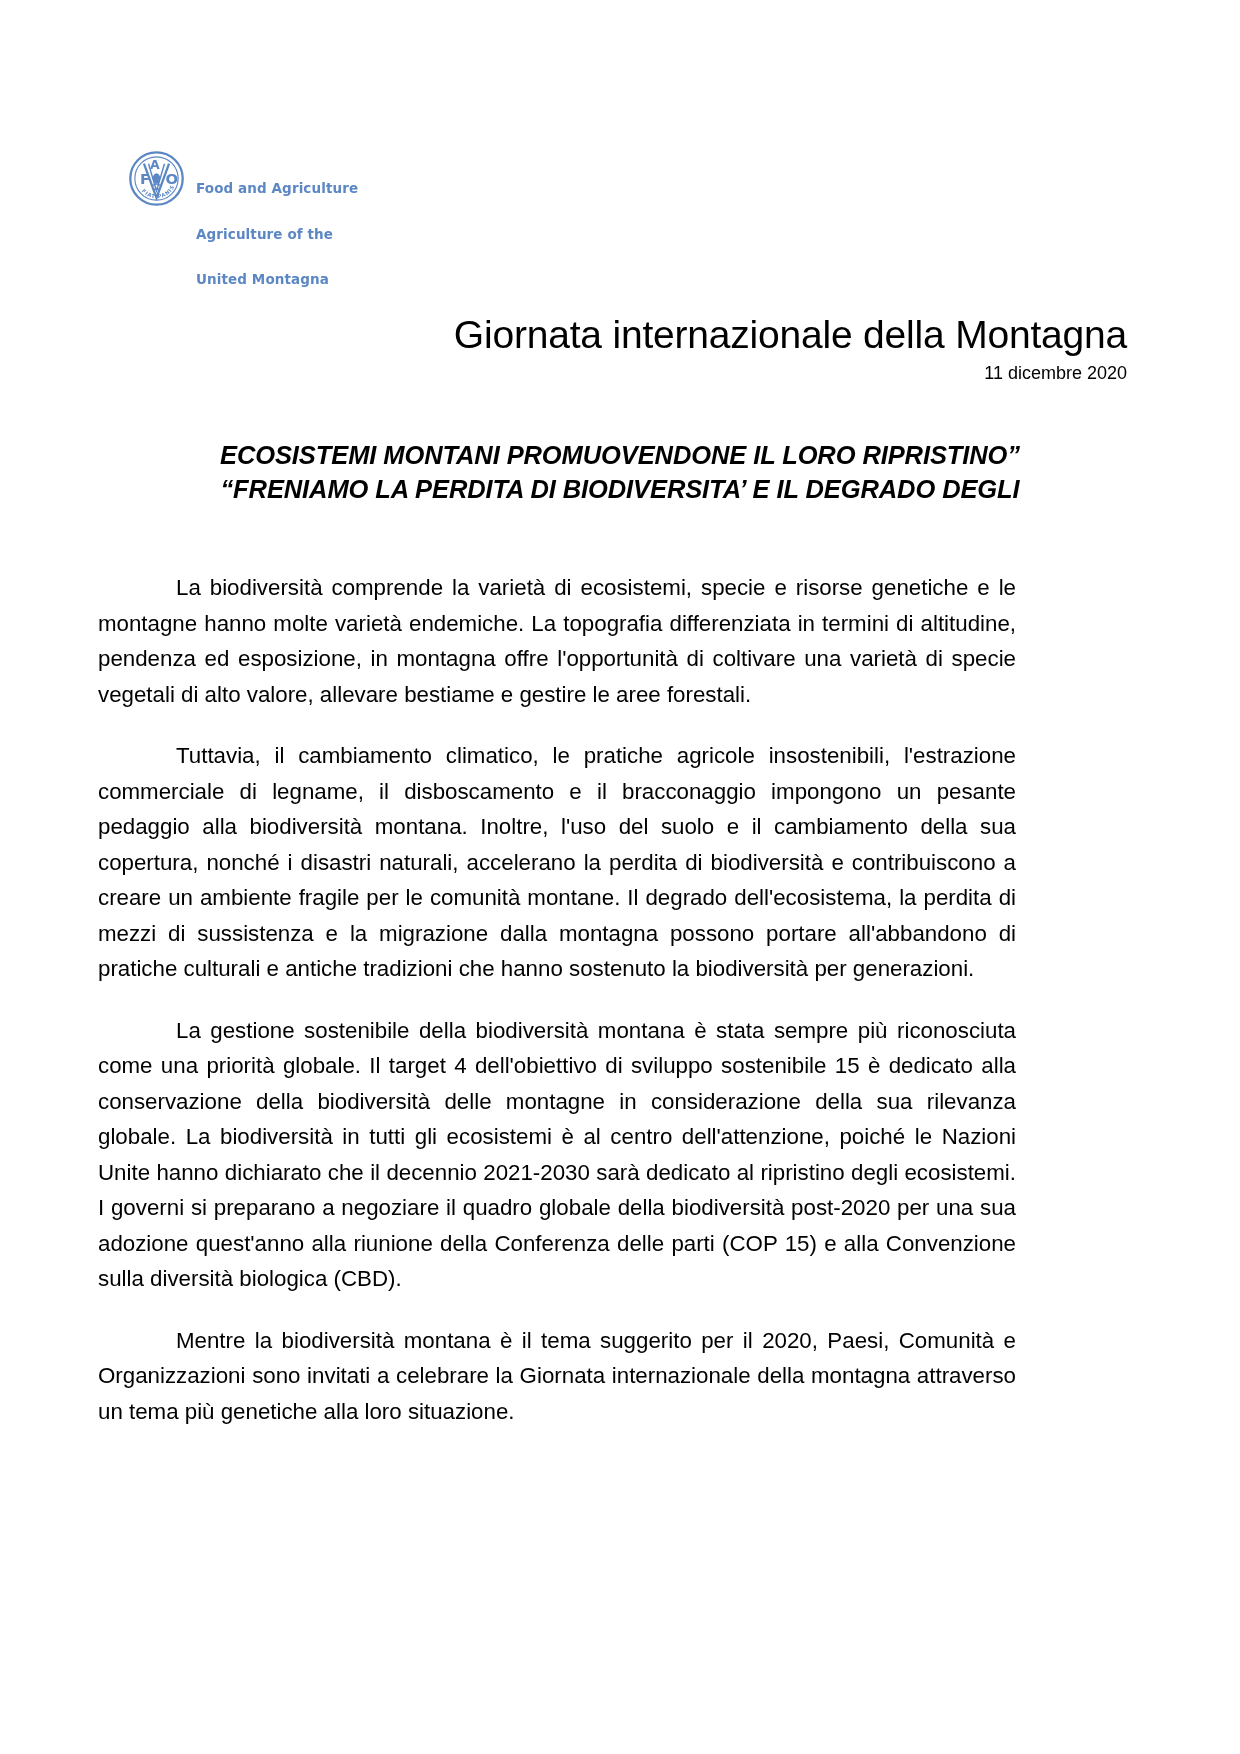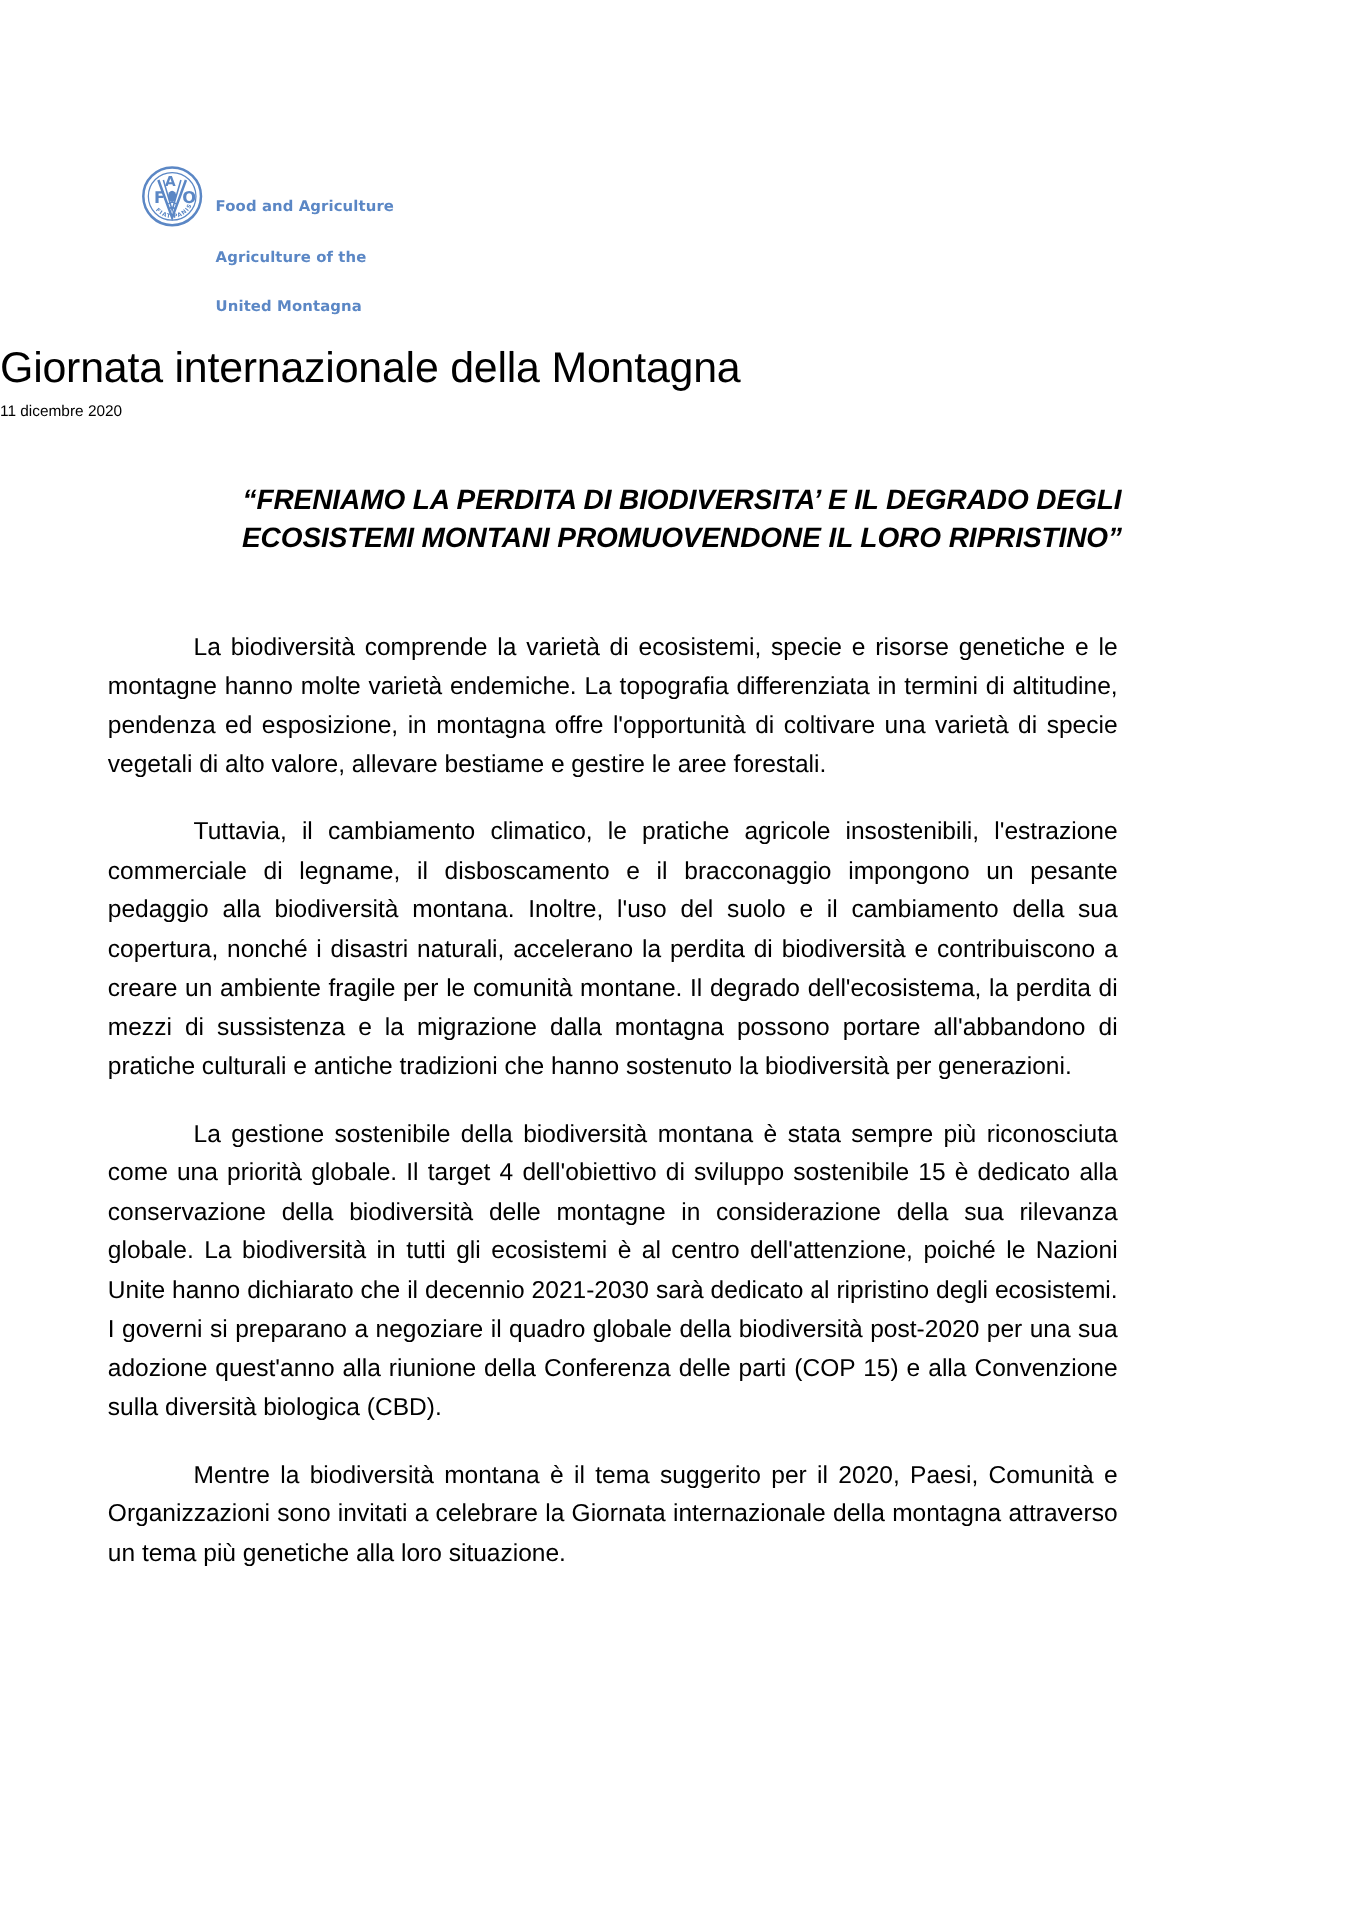--- a/index.html
+++ b/index.html
@@ -49,34 +49,34 @@
     white-space: nowrap;
   }
   .fao-wordmark div { display: block; margin-top: 28px; }
 
   
   .title-block {
     position: absolute;
     left: 0;
     top: 312px;
     width: 1127px;
-    text-align: left;
+    text-align: right;
   }
   .doc-title {
     font-family: "Liberation Sans", sans-serif;
     font-size: 39px;
     line-height: 46px;
     font-weight: normal;
     letter-spacing: -0.2px;
     margin: 0;
     color: #000;
   }
   .doc-date {
     font-family: "Liberation Sans", sans-serif;
-    font-size: 14px;
+    font-size: 18px;
     line-height: 26px;
     margin: 2px 0 15px 0;
     color: #000;
   }
 
   .theme-block {
     position: absolute;
     left: 95px;
     top: 438px;
     width: 1050px;
@@ -141,22 +141,22 @@
       <div>United Montagna</div>
     </div>
   </div>
 
   <div class="title-block">
     <h1 class="doc-title">Giornata internazionale della Montagna</h1>
     <p class="doc-date">11 dicembre 2020</p>
   </div>
 
   <div class="theme-block">
+    <div class="theme-line">ECOSISTEMI MONTANI PROMUOVENDONE IL LORO RIPRISTINO”</div>
     <div class="theme-line">“FRENIAMO LA PERDITA DI BIODIVERSITA’ E IL DEGRADO DEGLI</div>
-    <div class="theme-line">ECOSISTEMI MONTANI PROMUOVENDONE IL LORO RIPRISTINO”</div>
   </div>
 
   <div class="body-block">
     <p class="para">La biodiversità comprende la varietà di ecosistemi, specie e risorse genetiche e le montagne hanno molte varietà endemiche. La topografia differenziata in termini di altitudine, pendenza ed esposizione, in montagna offre l'opportunità di coltivare una varietà di specie vegetali di alto valore, allevare bestiame e gestire le aree forestali.</p>
     <p class="para">Tuttavia, il cambiamento climatico, le pratiche agricole insostenibili, l'estrazione commerciale di legname, il disboscamento e il bracconaggio impongono un pesante pedaggio alla biodiversità montana. Inoltre, l'uso del suolo e il cambiamento della sua copertura, nonché i disastri naturali, accelerano la perdita di biodiversità e contribuiscono a creare un ambiente fragile per le comunità montane. Il degrado dell'ecosistema, la perdita di mezzi di sussistenza e la migrazione dalla montagna possono portare all'abbandono di pratiche culturali e antiche tradizioni che hanno sostenuto la biodiversità per generazioni.</p>
     <p class="para">La gestione sostenibile della biodiversità montana è stata sempre più riconosciuta come una priorità globale. Il target 4 dell'obiettivo di sviluppo sostenibile 15 è dedicato alla conservazione della biodiversità delle montagne in considerazione della sua rilevanza globale. La biodiversità in tutti gli ecosistemi è al centro dell'attenzione, poiché le Nazioni Unite hanno dichiarato che il decennio 2021-2030 sarà dedicato al ripristino degli ecosistemi. I governi si preparano a negoziare il quadro globale della biodiversità post-2020 per una sua adozione quest'anno alla riunione della Conferenza delle parti (COP 15) e alla Convenzione sulla diversità biologica (CBD).</p>
     <p class="para">Mentre la biodiversità montana è il tema suggerito per il 2020, Paesi, Comunità e Organizzazioni sono invitati a celebrare la Giornata internazionale della montagna attraverso un tema più genetiche alla loro situazione.</p>
   </div>
 
 </div>

